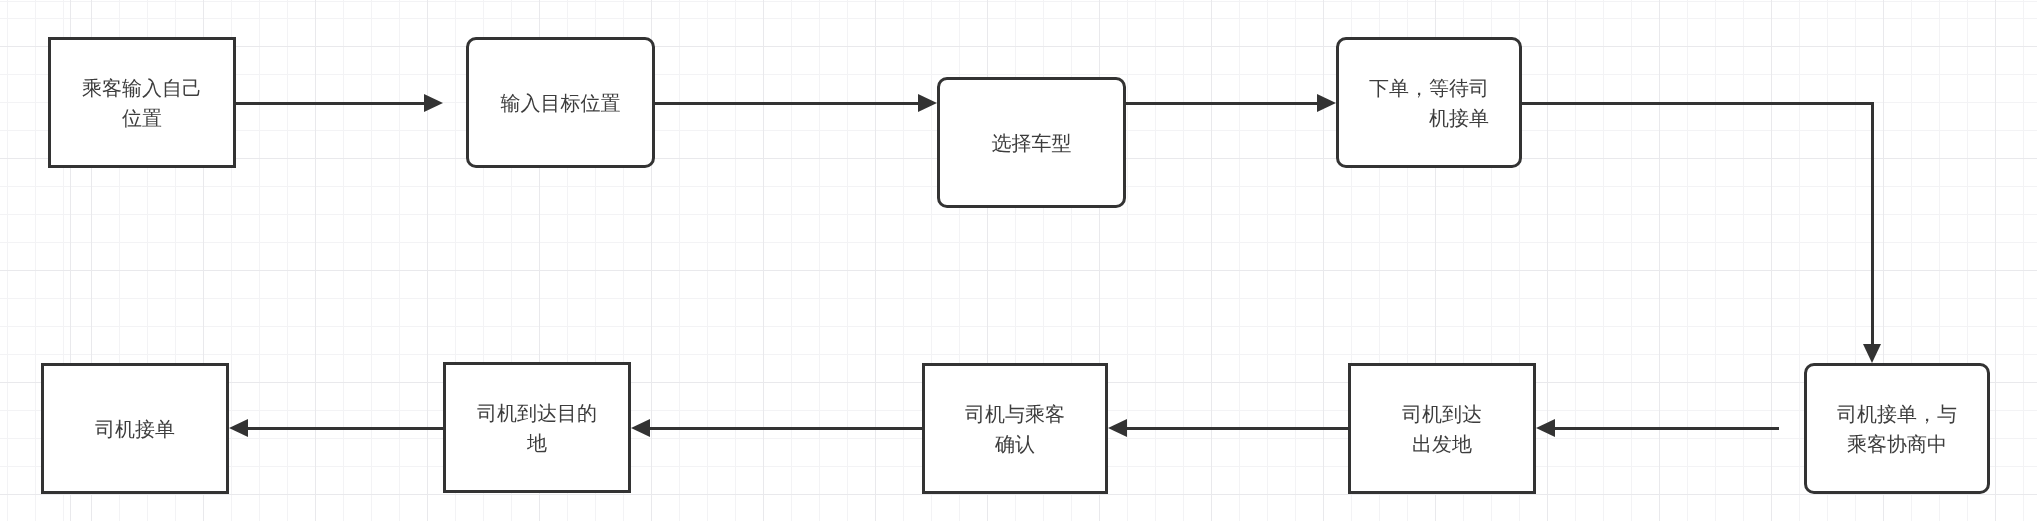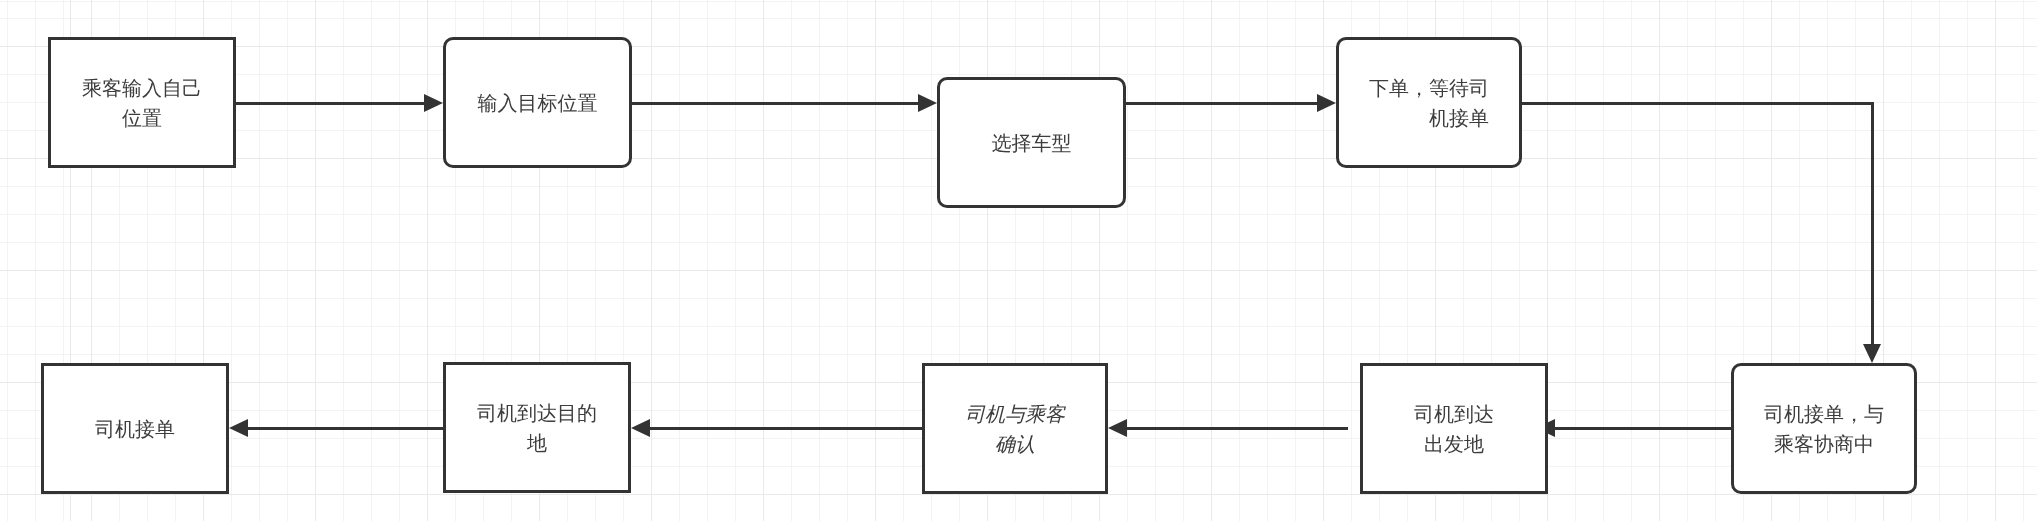--- a/index.html
+++ b/index.html
@@ -64,29 +64,29 @@
     border-right: 9px solid transparent;
     border-top: 19px solid var(--stroke, #333);
   }
 </style>
 </head>
 <body>
 
 <div id="canvas">
     <div class="node sharp" style="left: 48px; top: 37px; width: 188px; height: 131px;"><span>乘客输入自己
 位置</span></div>
-    <div class="node rounded" style="left: 443px; top: 37px; width: 189px; height: 131px;"><span>输入目标位置</span></div>
+    <div class="node rounded" style="left: 466px; top: 37px; width: 189px; height: 131px;"><span>输入目标位置</span></div>
     <div class="node rounded" style="left: 937px; top: 37px; width: 189px; height: 131px; margin-top: 40px;"><span>选择车型</span></div>
     <div class="node rounded" style="left: 1336px; top: 37px; width: 186px; height: 131px; text-align: right;"><span>下单，等待司
 机接单</span></div>
-    <div class="node rounded" style="left: 1731px; top: 363px; width: 186px; height: 131px;"><span>司机接单，与
+    <div class="node rounded" style="left: 1804px; top: 363px; width: 186px; height: 131px;"><span>司机接单，与
 乘客协商中</span></div>
-    <div class="node sharp" style="left: 1348px; top: 363px; width: 188px; height: 131px; margin-left: 12px;"><span>司机到达
+    <div class="node sharp" style="left: 1348px; top: 363px; width: 188px; height: 131px;"><span>司机到达
 出发地</span></div>
-    <div class="node sharp" style="left: 922px; top: 363px; width: 186px; height: 131px; font-style: italic;"><span>司机与乘客
+    <div class="node sharp" style="left: 922px; top: 363px; width: 186px; height: 131px;"><span>司机与乘客
 确认</span></div>
     <div class="node sharp" style="left: 443px; top: 362px; width: 188px; height: 131px; justify-content: center;"><span>司机到达目的
 地</span></div>
     <div class="node sharp" style="left: 41px; top: 363px; width: 188px; height: 131px;"><span>司机接单</span></div>
     <div class="edge" style="left: 236px; top: 101.5px; width: 191px; height: 3px;"></div>
     <div class="arrowhead head-right" style="left: 424px; top: 94px;"></div>
     <div class="edge" style="left: 632px; top: 101.5px; width: 289px; height: 3px;"></div>
     <div class="arrowhead head-right" style="left: 918px; top: 94px;"></div>
     <div class="edge" style="left: 1126px; top: 101.5px; width: 194px; height: 3px;"></div>
     <div class="arrowhead head-right" style="left: 1317px; top: 94px;"></div>

